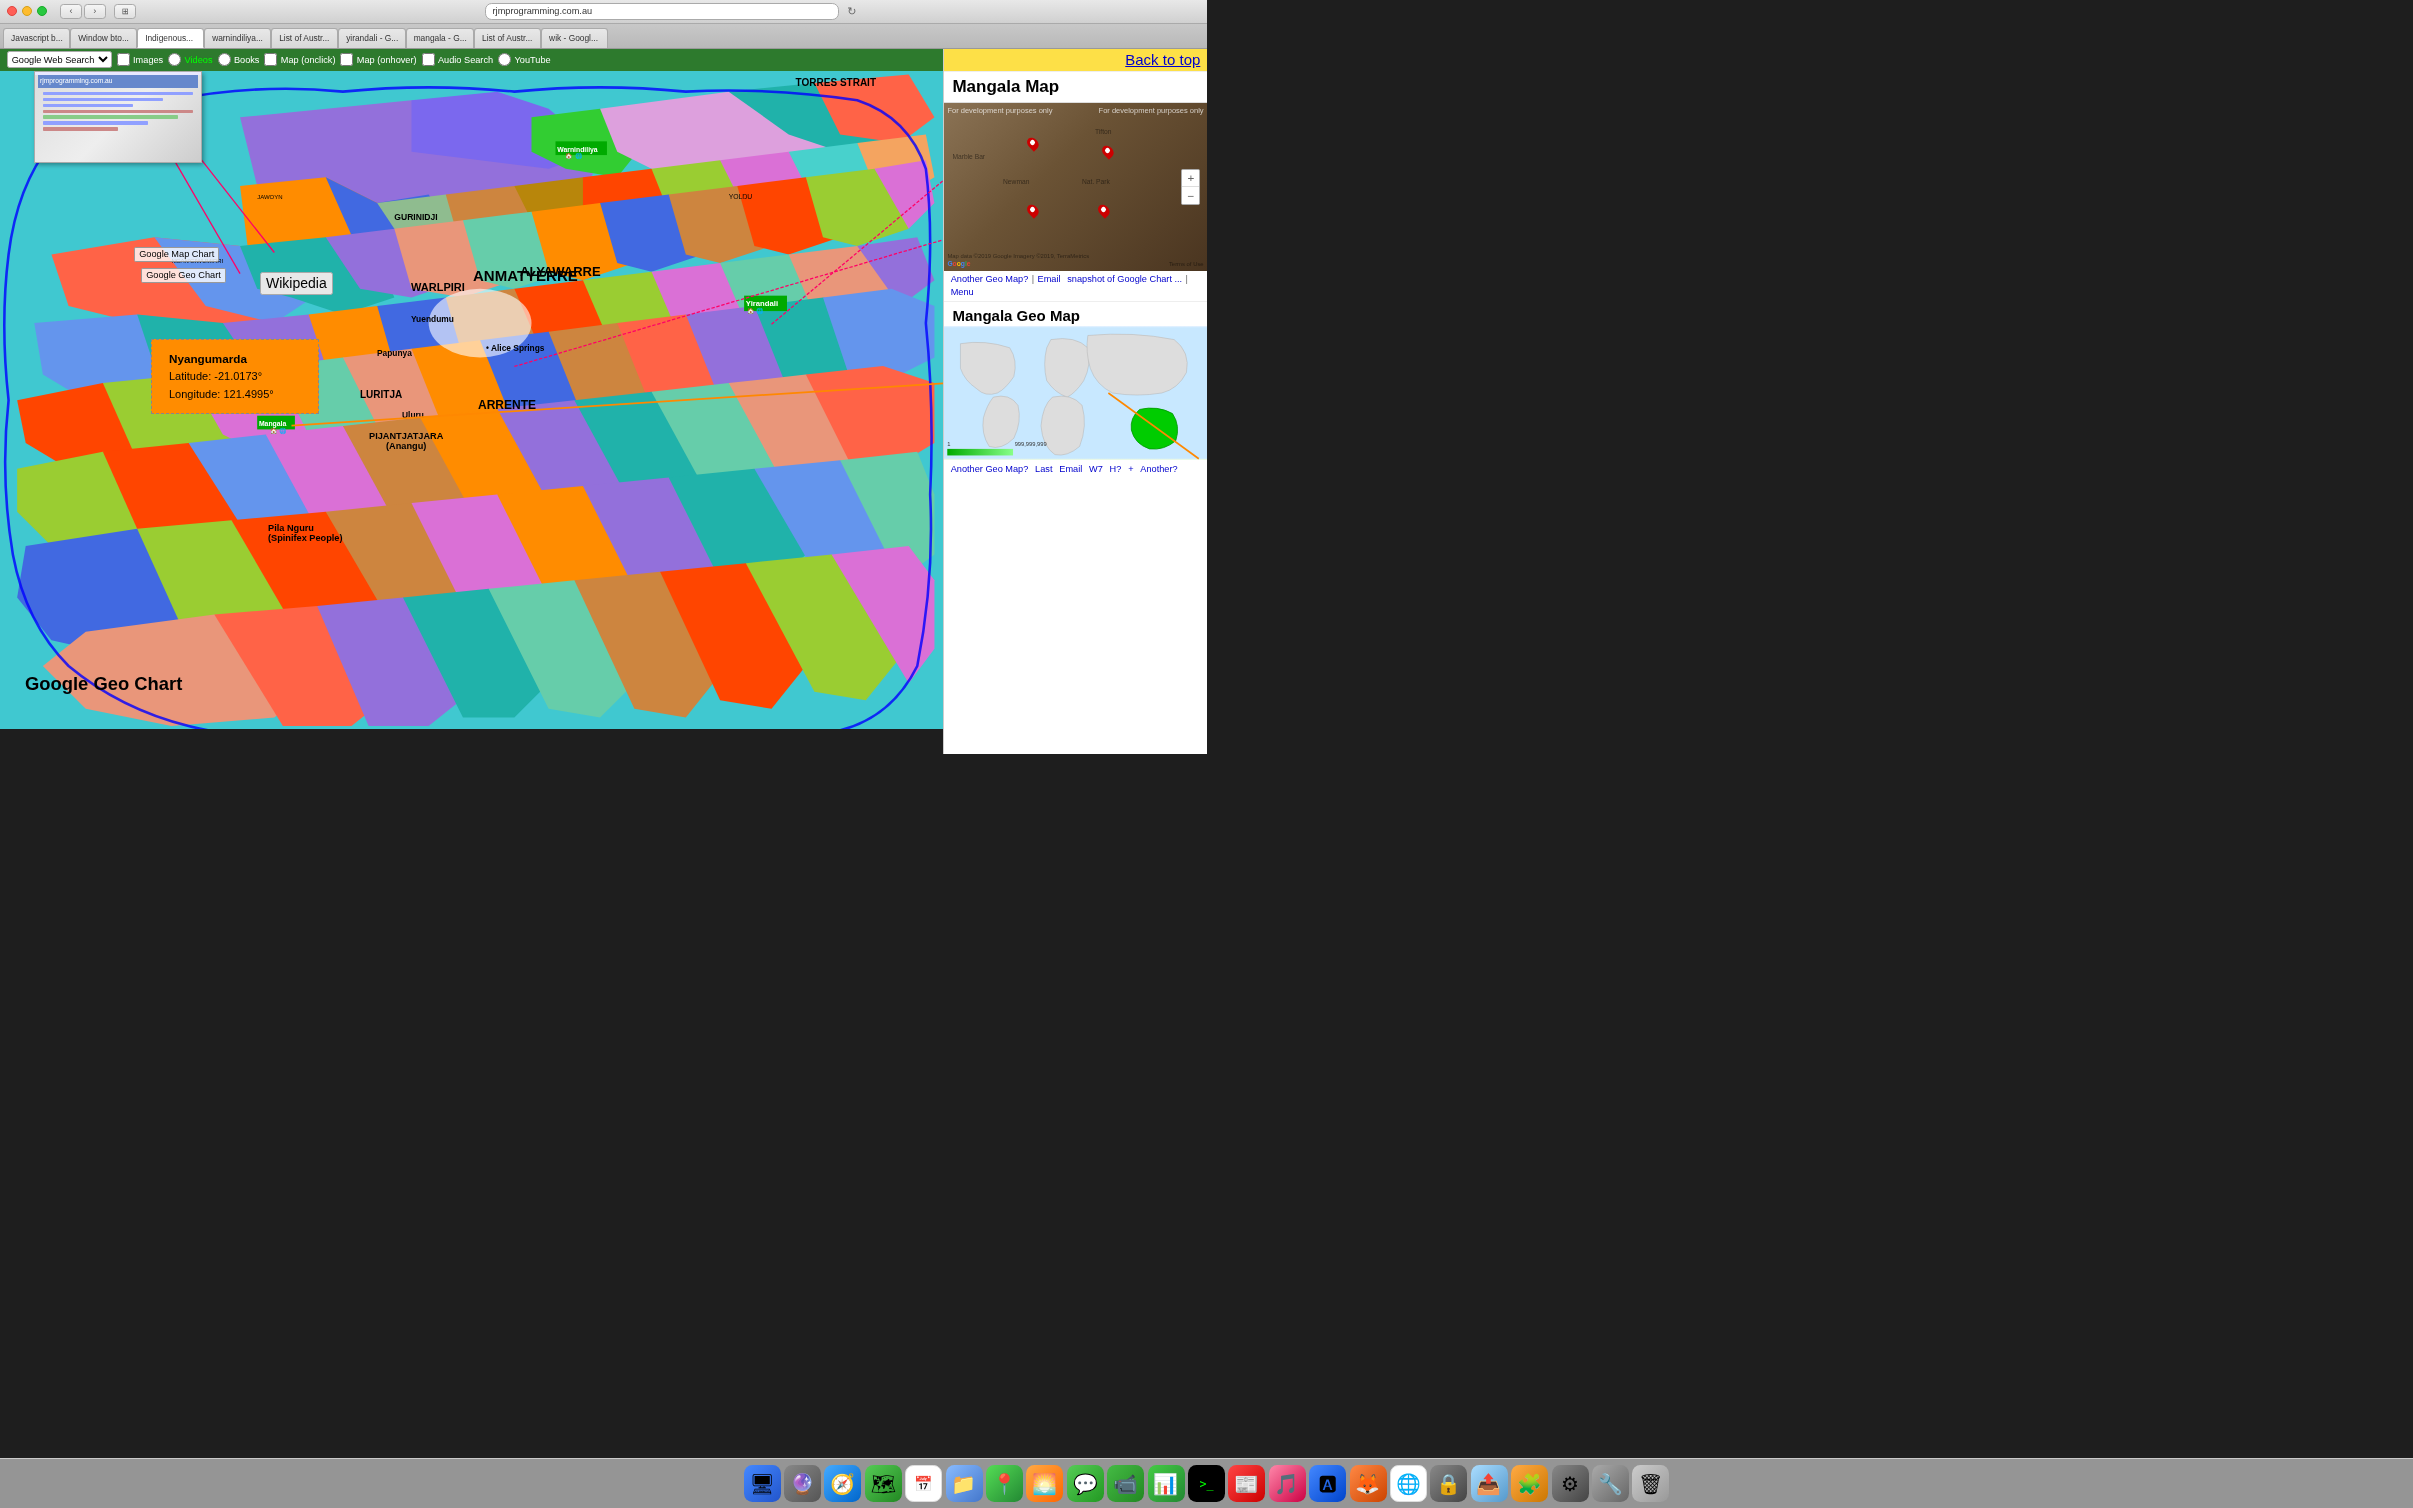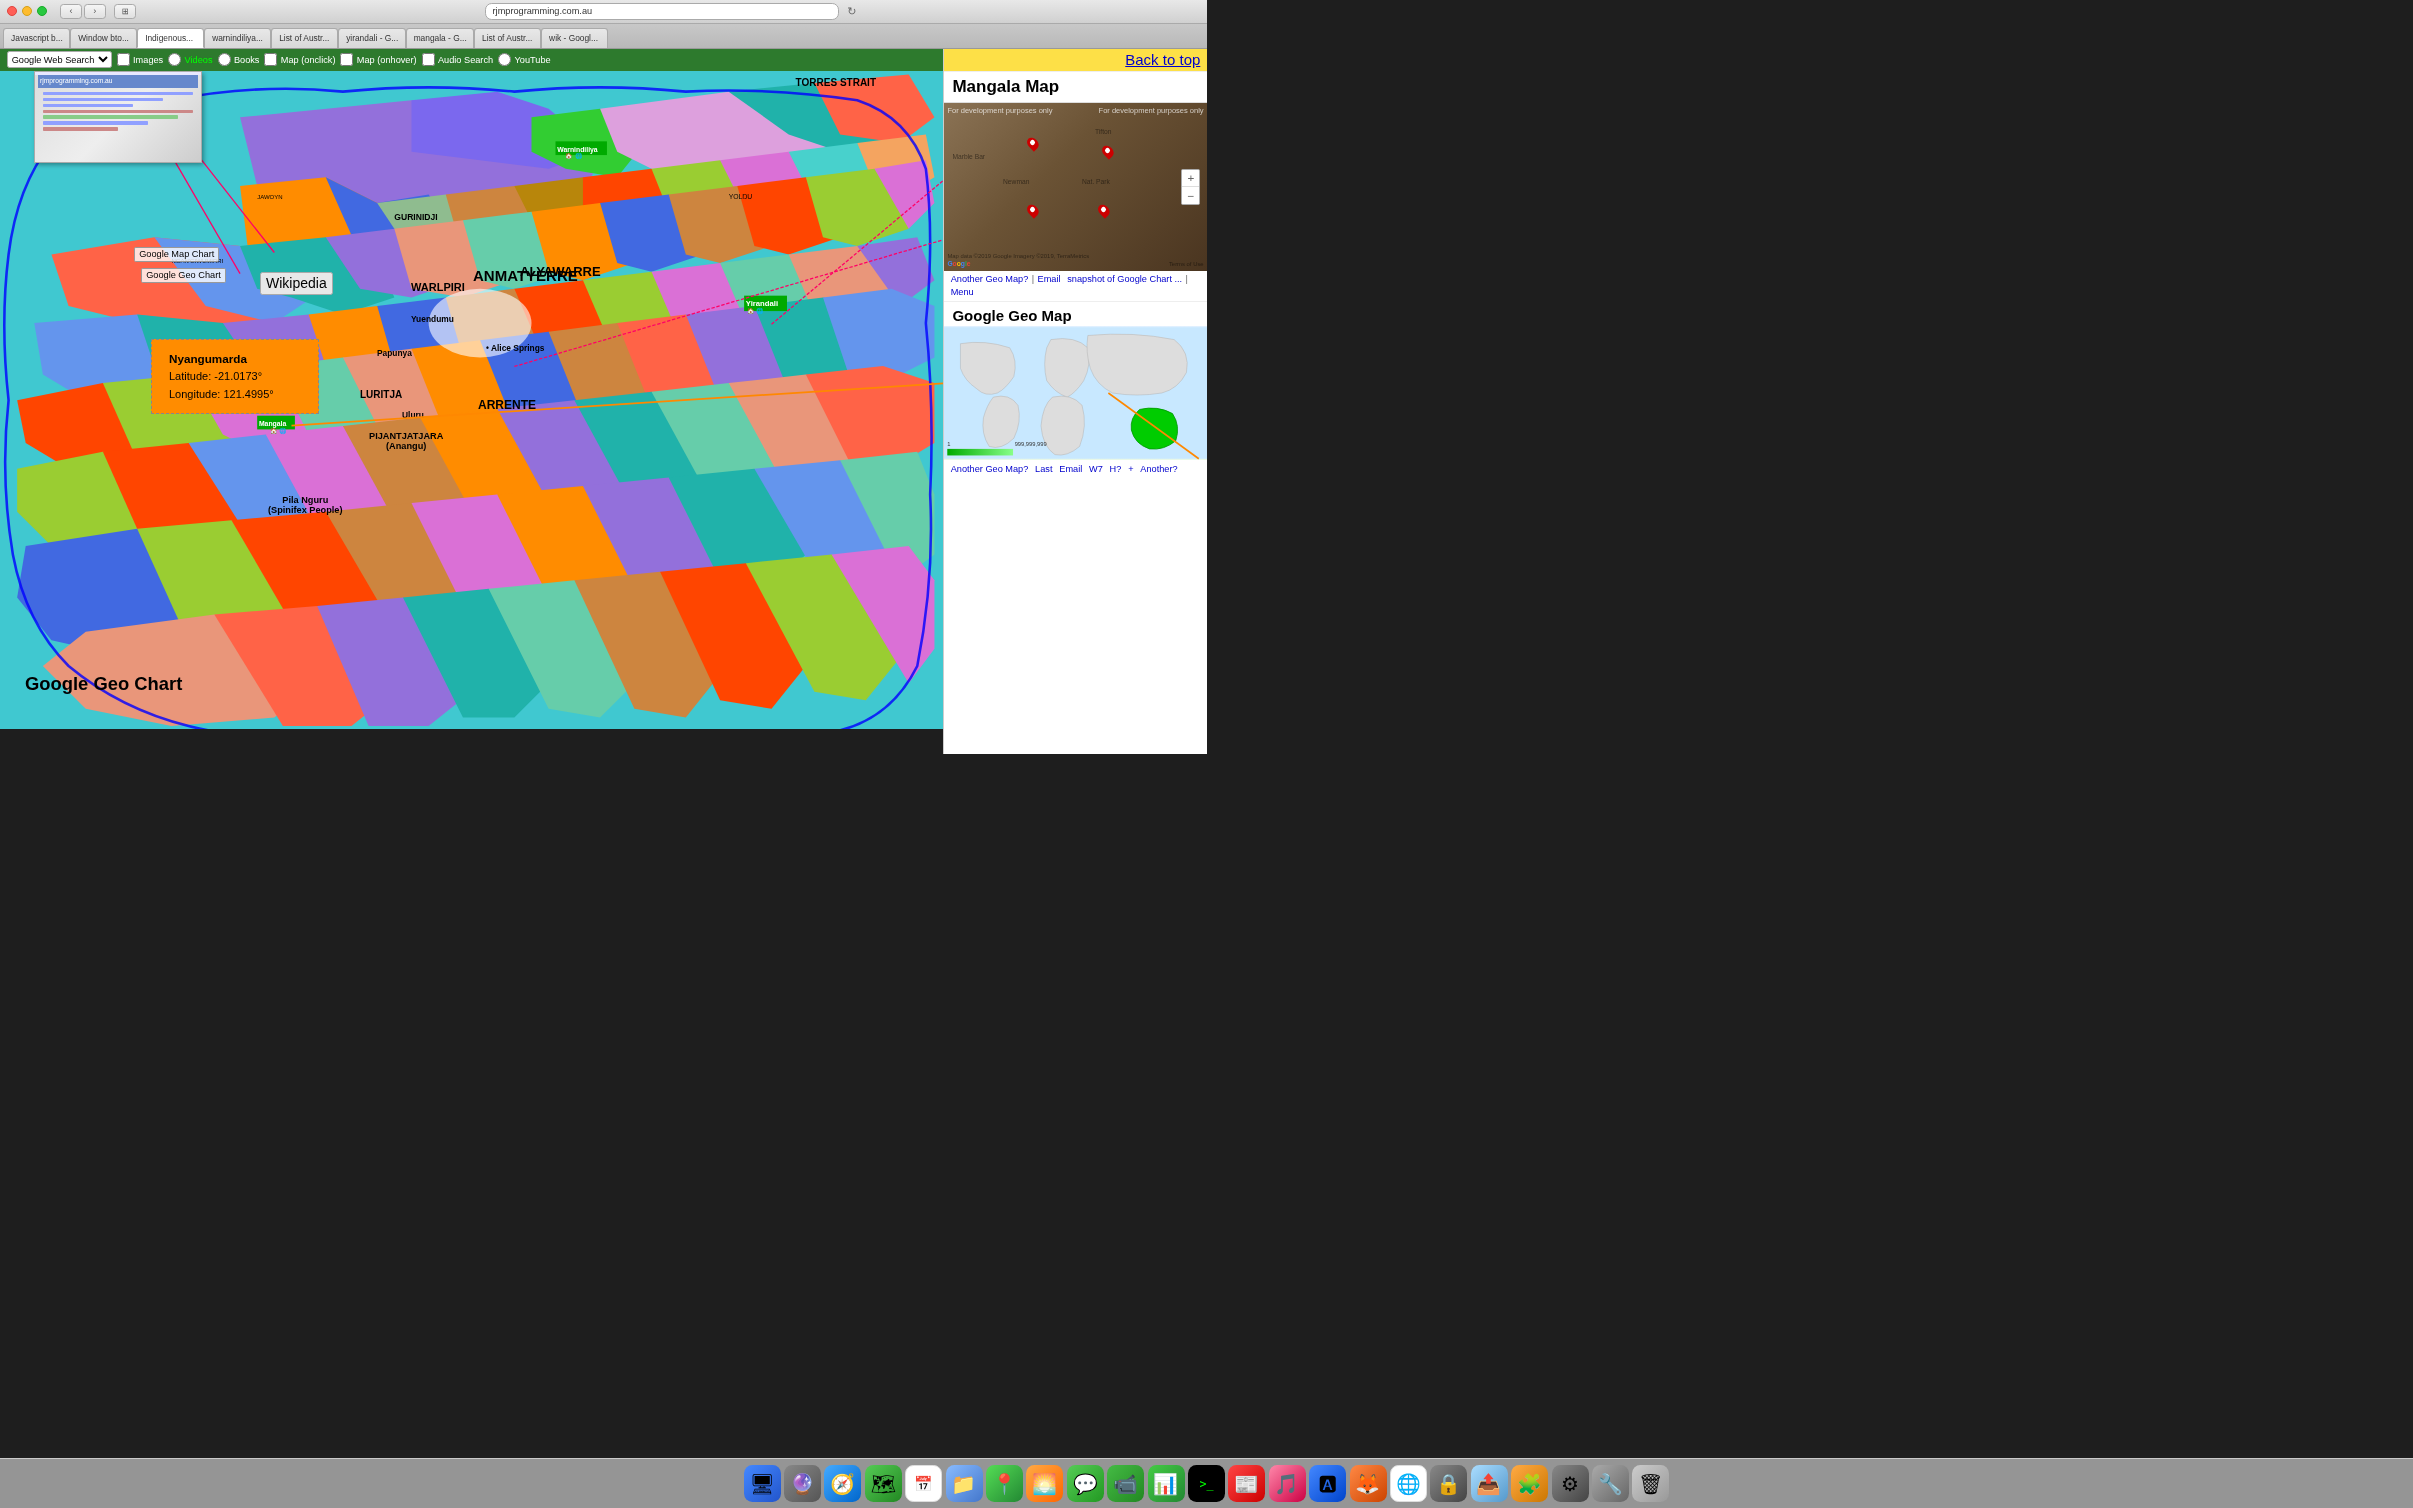--- a/index.html
+++ b/index.html
@@ -361,24 +361,23 @@
     .pijantjatjara-label {
       position: absolute;
       top: 360px; left: 369px;
       font-size: 9.2px; font-weight: bold; color: #000;
       z-index: 5;
       text-align: center;
     }
 
     .pila-nguru-label {
       position: absolute;
-      top: 424px; left: 268px;
+      top: 452px; left: 268px;
       font-size: 9.2px; font-weight: bold; color: #000;
       z-index: 5;
-      text-align: center;
     }
 
     .uluru-label {
       position: absolute;
       top: 339px; left: 402px;
       font-size: 8.4px; color: #000;
       z-index: 5;
     }
 
     .anmatyerre-label {
@@ -700,21 +699,21 @@
     <div class="right-panel-links">
       <a class="rp-link">Another Geo Map?</a>
       <span class="rp-sep">|</span>
       <a class="rp-link">Email</a>
       <span class="rp-sep"> </span>
       <a class="rp-link">snapshot of Google Chart ...</a>
       <span class="rp-sep">|</span>
       <a class="rp-link">Menu</a>
     </div>
 
-    <div class="mangala-geo-title">Google Geo Map</div>
+    <div class="mangala-geo-title">Mangala Geo Map</div>
 
     <div class="geo-chart-area">
       <div class="geo-chart-map">
         
         <svg width="100%" height="100%" viewBox="0 0 320 160">
 
           <rect width="320" height="160" fill="#c8e8ff"></rect>
 
           <path d="M20,20 Q50,15 80,25 Q90,40 85,60 Q75,75 65,80 Q50,85 40,75 Q25,65 20,50 Z" fill="#dddddd" stroke="#aaa" stroke-width="0.5"></path>
 

